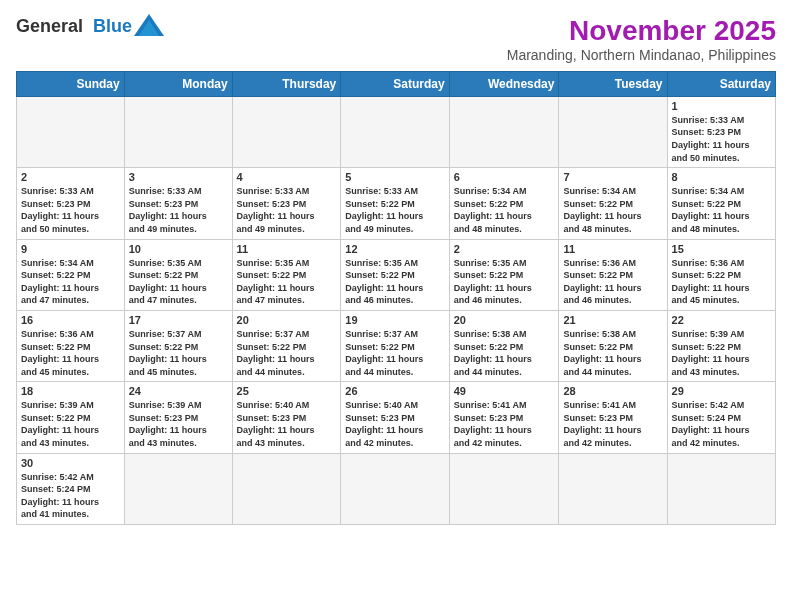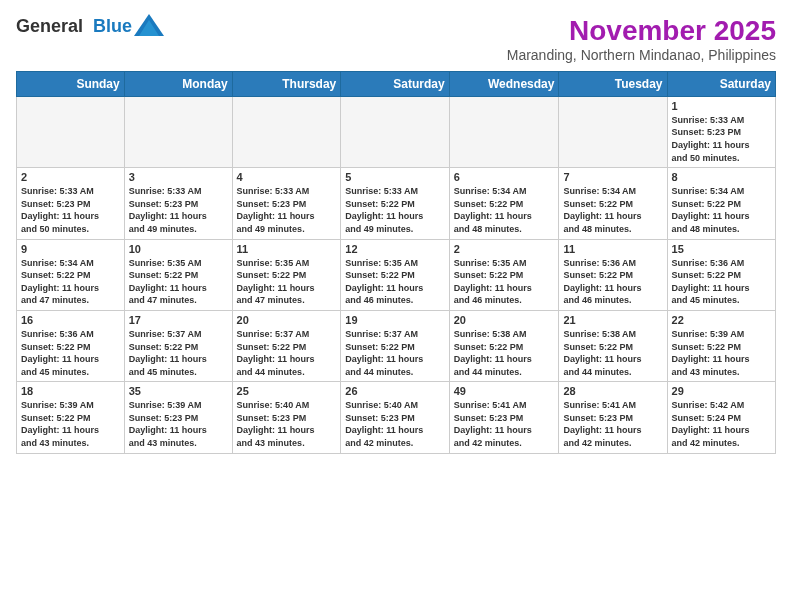--- a/index.html
+++ b/index.html
@@ -287,21 +287,21 @@
       </tr>
       <tr class="week-row">
         <td>
           <div class="day-number">18</div>
           <div class="day-info" style="white-space: pre-line;">Sunrise: 5:39 AM
 Sunset: 5:22 PM
 Daylight: 11 hours
 and 43 minutes.</div>
         </td>
         <td>
-          <div class="day-number">35</div>
+          <div class="day-number">24</div>
           <div class="day-info" style="white-space: pre-line;">Sunrise: 5:39 AM
 Sunset: 5:23 PM
 Daylight: 11 hours
 and 43 minutes.</div>
         </td>
         <td>
           <div class="day-number">25</div>
           <div class="day-info" style="white-space: pre-line;">Sunrise: 5:40 AM
 Sunset: 5:23 PM
 Daylight: 11 hours
@@ -328,15 +328,30 @@
 Daylight: 11 hours
 and 42 minutes.</div>
         </td>
         <td>
           <div class="day-number">29</div>
           <div class="day-info" style="white-space: pre-line;">Sunrise: 5:42 AM
 Sunset: 5:24 PM
 Daylight: 11 hours
 and 42 minutes.</div>
         </td>
+      </tr>
+      <tr class="week-row">
+        <td>
+          <div class="day-number">30</div>
+          <div class="day-info" style="white-space: pre-line;">Sunrise: 5:42 AM
+Sunset: 5:24 PM
+Daylight: 11 hours
+and 41 minutes.</div>
+        </td>
+        <td class="empty"></td>
+        <td class="empty"></td>
+        <td class="empty"></td>
+        <td class="empty"></td>
+        <td class="empty"></td>
+        <td class="empty"></td>
       </tr>
     </tbody>
 </table>
 
 </body></html>

